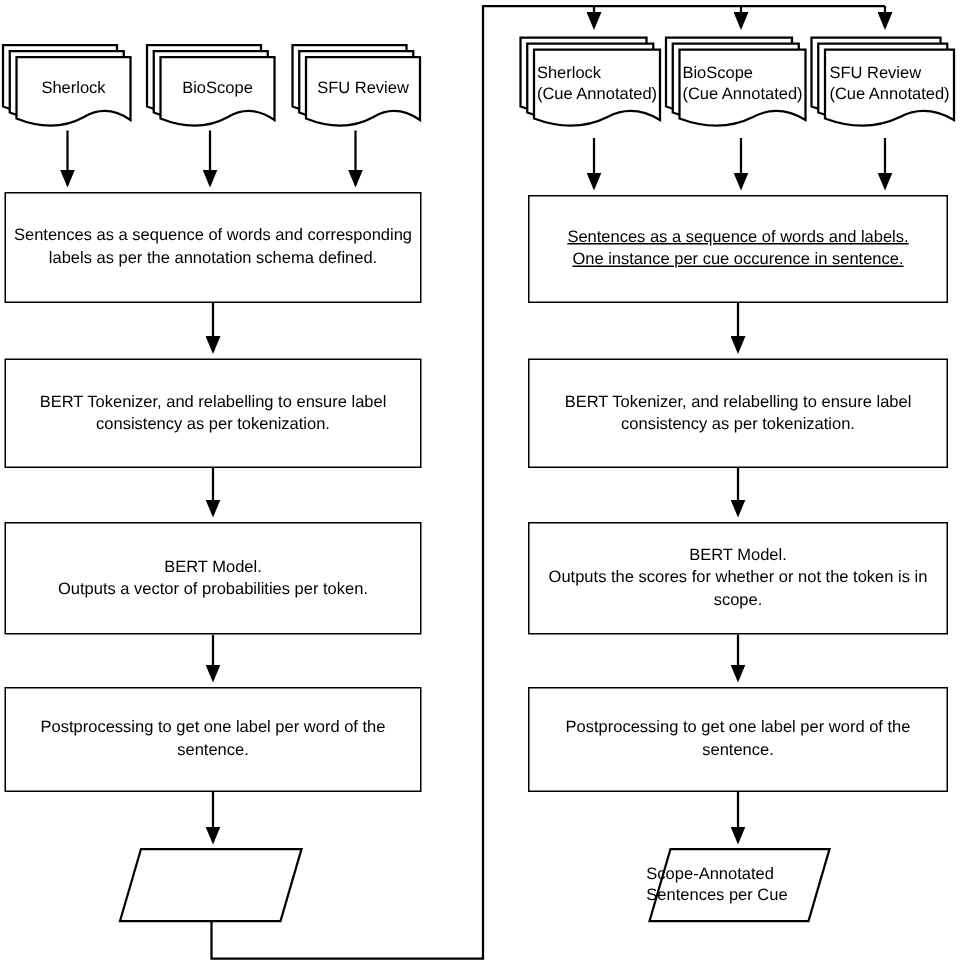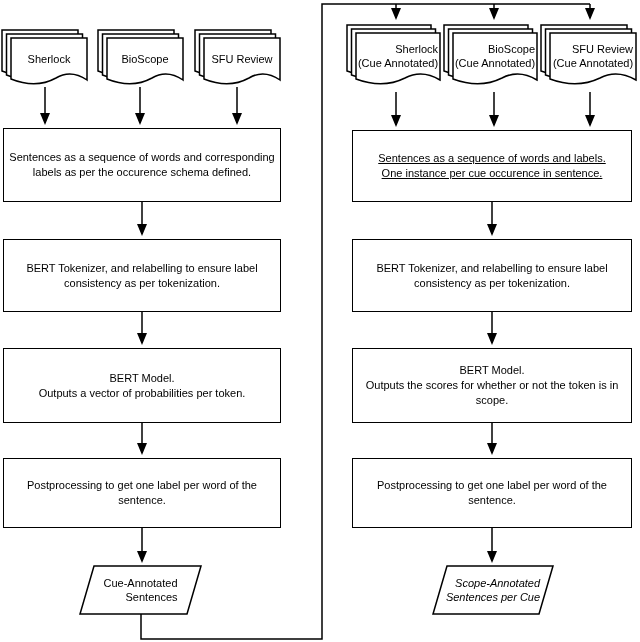--- a/index.html
+++ b/index.html
@@ -12,21 +12,21 @@
   .box{
     position:absolute;box-sizing:border-box;
     border:1.5px solid #000;background:#fff;
     display:flex;align-items:center;justify-content:center;
     text-align:center;font-size:11px;line-height:1.35;
     white-space:pre-line;
   }
   .floatlabel{
     position:absolute;box-sizing:border-box;
     display:flex;align-items:center;justify-content:center;
-    text-align:right;font-size:11px;line-height:1.3;
+    text-align:left;font-size:11px;line-height:1.3;
     white-space:pre-line;background:transparent;pointer-events:none;
   }
 </style>
 </head>
 <body>
 
 <div id="canvas">
 
   <svg id="shapes" width="640" height="642" viewBox="0 0 640 642">
     <defs>
@@ -109,36 +109,34 @@
   <div class="floatlabel" style="left:204px;top:38px;width:76px;height:42px;">SFU Review</div>
 
   <div class="floatlabel" style="left:352px;top:33px;width:92px;height:46px;">Sherlock
 (Cue Annotated)</div>
   <div class="floatlabel" style="left:449px;top:33px;width:92px;height:46px;">BioScope
 (Cue Annotated)</div>
   <div class="floatlabel" style="left:547px;top:33px;width:92px;height:46px;">SFU Review
 (Cue Annotated)</div>
 
   <div class="box" style="left:3px;top:128px;width:278px;height:74px;">Sentences as a sequence of words and corresponding
-labels as per the occurence schema defined.</div>
+labels as per the annotation schema defined.</div>
   <div class="box" style="left:3px;top:239px;width:278px;height:73px;">BERT Tokenizer, and relabelling to ensure label
 consistency as per tokenization.</div>
   <div class="box" style="left:3px;top:348px;width:278px;height:75px;">BERT Model.
 Outputs a vector of probabilities per token.</div>
   <div class="box" style="left:3px;top:458px;width:278px;height:70px;">Postprocessing to get one label per word of the
 sentence.</div>
 
   <div class="box" style="left:352px;top:130px;width:280px;height:72px;text-decoration:underline;">Sentences as a sequence of words and labels.
 One instance per cue occurence in sentence.</div>
   <div class="box" style="left:352px;top:239px;width:280px;height:73px;">BERT Tokenizer, and relabelling to ensure label
 consistency as per tokenization.</div>
   <div class="box" style="left:352px;top:348px;width:280px;height:75px;">BERT Model.
 Outputs the scores for whether or not the token is in
 scope.</div>
   <div class="box" style="left:352px;top:458px;width:280px;height:70px;">Postprocessing to get one label per word of the
 sentence.</div>
 
-  <div class="floatlabel" style="left:80px;top:566px;width:121px;height:48px;">Cue-Annotated
-Sentences</div>
-  <div class="floatlabel" style="left:433px;top:566px;width:120px;height:48px;font-style:italic;">Scope-Annotated
+  <div class="floatlabel" style="left:418px;top:566px;width:120px;height:48px;">Scope-Annotated
 Sentences per Cue</div>
 
 </div>
 
 </body></html>

